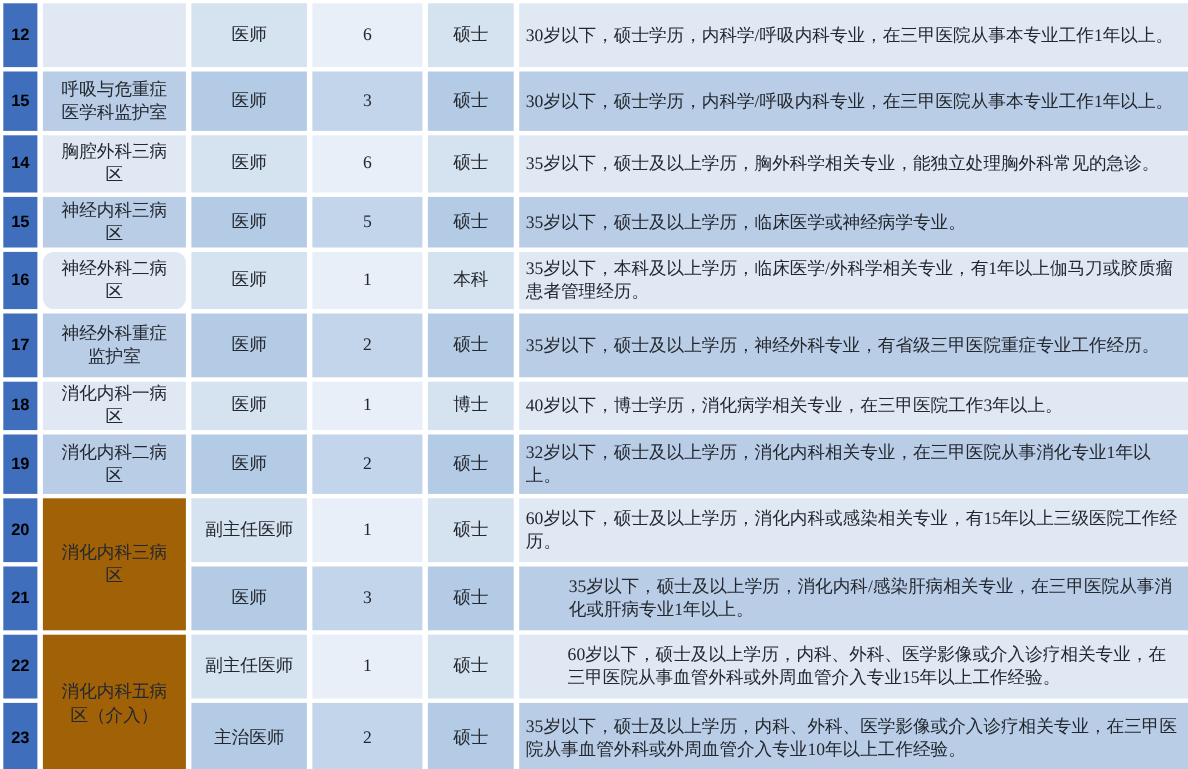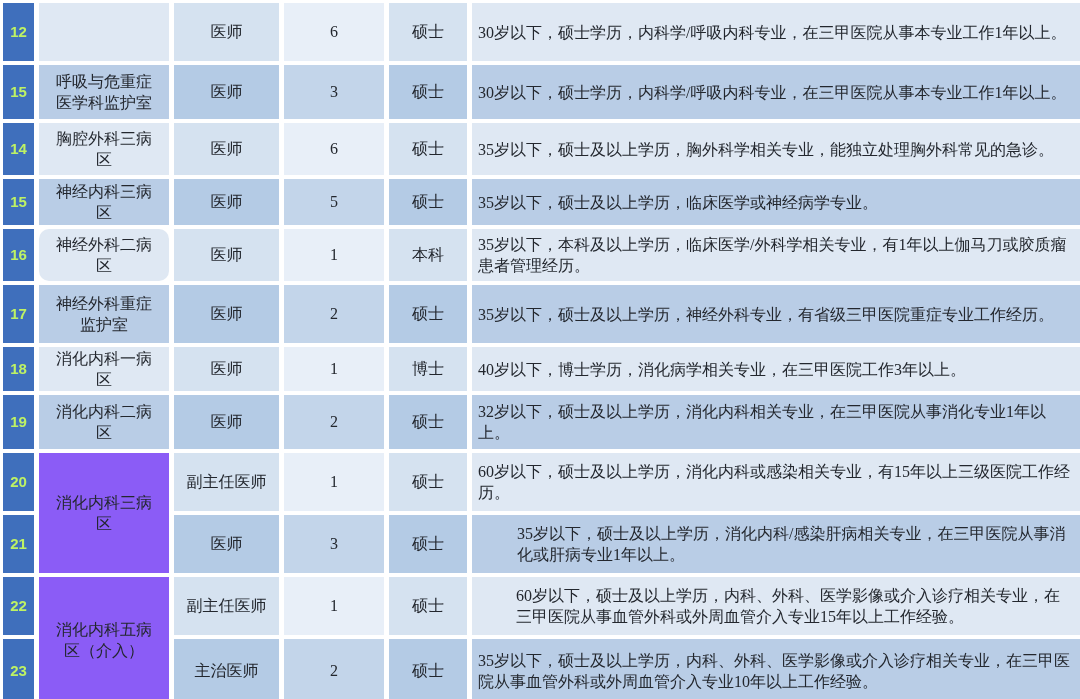--- a/index.html
+++ b/index.html
@@ -26,40 +26,40 @@
     align-items: center;
     justify-content: center;
     text-align: center;
     font-size: 16px;
     color: #23272e;
     line-height: 1.32;
     overflow: hidden;
   }
   .cell.num {
     background: #3f6fbc;
-    color: #bef264;
+    color: #000000;
     font-family: "Liberation Sans", "DejaVu Sans", sans-serif;
     font-weight: bold;
     font-size: 15px;
   }
   .cell.dept { padding: 0 16px; }
   .cell.req {
     justify-content: flex-start;
     text-align: left;
     padding: 2px 10px 2px 6px;
     line-height: 21px;
   }
   
   .light.base   { background: #dfe8f3; }
   .light.accent { background: #d5e2f0; }
   .light.count  { background: #e8eff8; }
   .dark.base    { background: #b9cde6; }
   .dark.accent  { background: #b4cbe5; }
   .dark.count   { background: #c3d5ea; }
-  .merged-dept  { background: #8b5cf6; }
+  .merged-dept  { background: #a16207; }
 </style>
 </head>
 <body>
 
 <div id="recruitment-table">
     <div class="cell num" style="grid-area: 1 / 1;">12</div>
     <div class="cell dept light base" style="grid-area: 1 / 2;"></div>
     <div class="cell light accent" style="grid-area: 1 / 3;">医师</div>
     <div class="cell light count" style="grid-area: 1 / 4;">6</div>
     <div class="cell light accent" style="grid-area: 1 / 5;">硕士</div>

